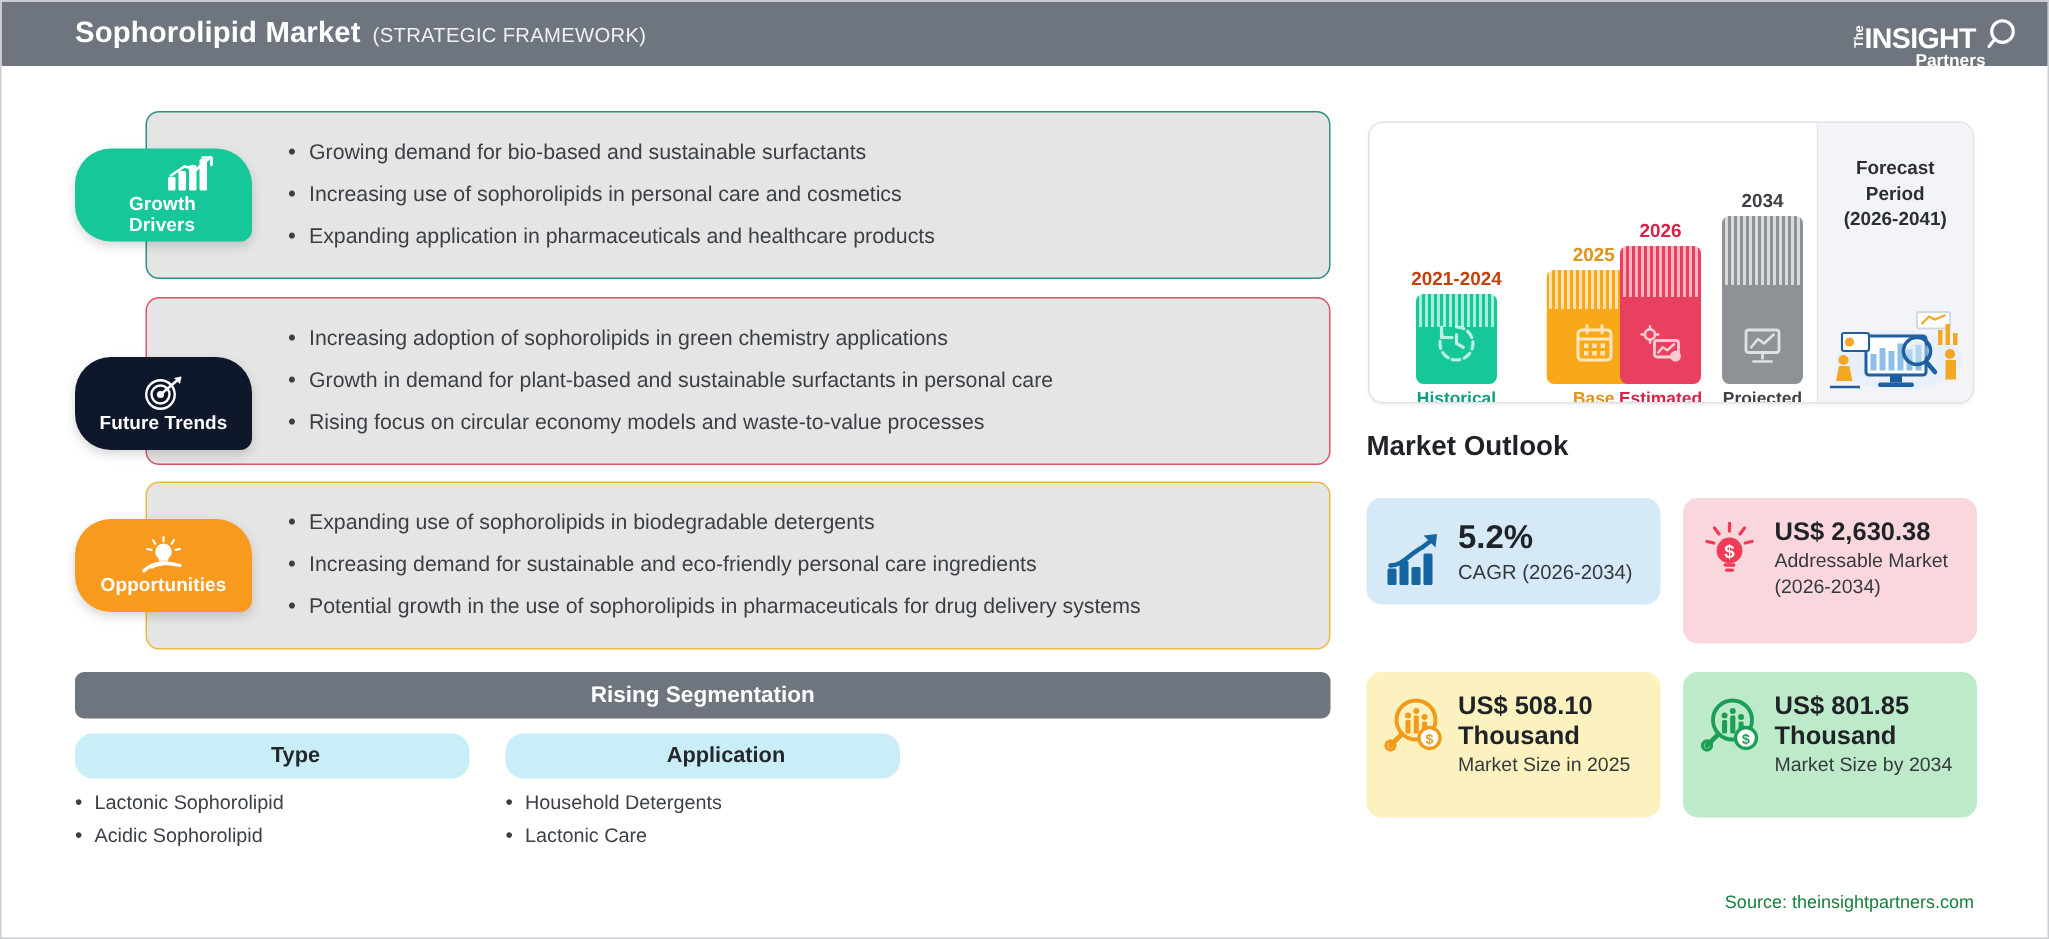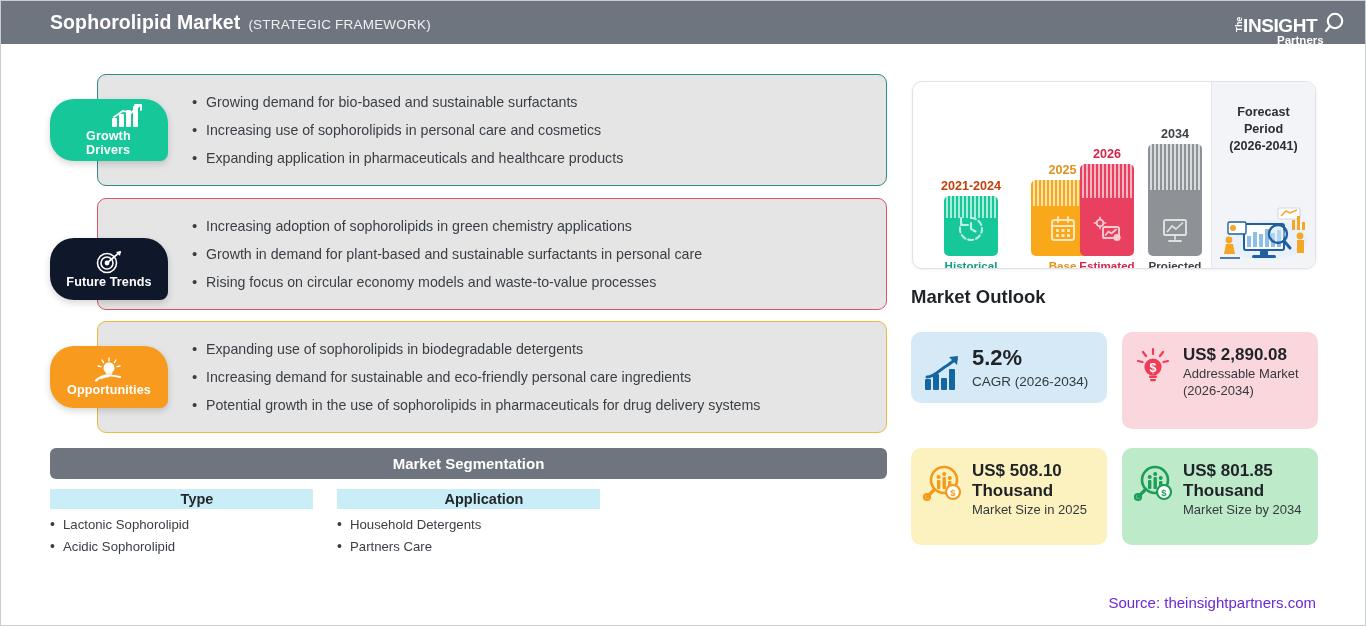--- a/index.html
+++ b/index.html
@@ -105,21 +105,21 @@
     width: 837px; height: 31px;
     background: #6e757e; border-radius: 6px;
     display: flex; align-items: center; justify-content: center;
     color: #fff; font-size: 15px; font-weight: bold;
   }
   .seg-cols { position: absolute; left: 49px; top: 431px; width: 837px; }
   .seg-col { position: absolute; top: 0; }
   .seg-col.c0 { left: 0px;   width: 263px; }
   .seg-col.c1 { left: 287px; width: 263px; }
   .seg-title {
-    height: 20px; background: #c9eef7; border-radius: 0;
+    height: 30px; background: #c9eef7; border-radius: 12px;
     display: flex; align-items: center; justify-content: center;
     font-size: 14.5px; font-weight: bold; color: #24282c; padding-left: 31px;
   }
   .seg-list { margin-top: 9px; }
   .seg-list li {
     list-style: none; position: relative;
     padding-left: 13px; margin-bottom: 7px;
     font-size: 13.2px; color: #3a3f45; line-height: 1.1;
     white-space: nowrap;
   }
@@ -195,21 +195,21 @@
   .ocard .oico { width: 40px; height: 40px; flex: 0 0 40px; margin-top: 2px; }
   .ocard.o0 .oico { margin-top: 8px; }
   .ocard .otext { flex: 1; min-width: 0; }
   .ocard .ovalue { font-size: 17px; font-weight: bold; color: #1f2327; line-height: 1.18; }
   .ocard.o0 .ovalue { font-size: 22px; }
   .ocard .olabel { font-size: 13px; color: #35393e; line-height: 1.3; margin-top: 1px; }
   .ocard.o0 .olabel { font-size: 13.5px; margin-top: 2px; }
 
   .source {
     position: absolute; right: 51px; top: 536px;
-    font-size: 15px; color: #6d28d9;
+    font-size: 12px; color: #15803d;
   }
 </style>
 </head>
 <body>
 
 <div class="page">
 
   <div class="header">
     <div class="header-title-wrap">
       <span class="header-title">Sophorolipid Market</span>
@@ -288,34 +288,34 @@
           </g>
           <path d="M16 5.5 a5.4 5.4 0 0 1 3.3 9.7 v1.6 h-6.6 v-1.6 A5.4 5.4 0 0 1 16 5.5z" fill="#fff"></path>
           <rect x="13.1" y="17.2" width="5.8" height="1.5" rx=".7" fill="#fff"></rect>
           <path d="M3 23.5 c4-4 9-5 13-5 c4 0 7 .6 11 1.5" stroke="#fff" stroke-width="2.2" fill="none" stroke-linecap="round"></path>
           <path d="M8 21.4 c2.5-1.5 5-2 7.5-2" stroke="#fff" stroke-width="1.6" fill="none" stroke-linecap="round"></path>
         </svg>
       </span>
       <span class="lbl">Opportunities</span>
     </div>
 
-    <div class="seg-head">Market Segmentation</div>
+    <div class="seg-head">Rising Segmentation</div>
     <div class="seg-cols">
       <div class="seg-col c0">
         <div class="seg-title">Type</div>
         <ul class="seg-list">
           <li>Lactonic Sophorolipid</li>
           <li>Acidic Sophorolipid</li>
         </ul>
       </div>
       <div class="seg-col c1">
         <div class="seg-title">Application</div>
         <ul class="seg-list">
           <li>Household Detergents</li>
-          <li>Partners Care</li>
+          <li>Lactonic Care</li>
         </ul>
       </div>
     </div>
   </div>
 
   <div class="right-col">
 
     <div class="forecast-card">
       <div class="fc-inner" id="bars-host">
 
@@ -470,21 +470,21 @@
             <line x1="5" y1="14" x2="9.5" y2="15"></line>
             <line x1="35" y1="14" x2="30.5" y2="15"></line>
           </g>
           <circle cx="20" cy="20" r="8.6" fill="#ef3b55"></circle>
           <rect x="16" y="28.5" width="8" height="2.4" rx="1.2" fill="#ef3b55"></rect>
           <rect x="17" y="32" width="6" height="2.2" rx="1.1" fill="#ef3b55"></rect>
           <text x="20" y="25" fill="#ffffff" font-family="Liberation Sans, sans-serif" font-size="12.5" font-weight="bold" text-anchor="middle">$</text>
         </svg>
       </span>
       <span class="otext">
-        <span class="ovalue" style="display:block;">US$ 2,890.08</span>
+        <span class="ovalue" style="display:block;">US$ 2,630.38</span>
         <span class="olabel" style="display:block;">Addressable Market (2026-2034)</span>
       </span>
     </div>
 
     <div class="ocard o2">
       <span class="oico">
         <svg viewBox="0 0 40 40" width="40" height="40">
           <circle cx="22" cy="17" r="13" fill="none" stroke="#f49a1b" stroke-width="2.6"></circle>
           <line x1="12.5" y1="26.5" x2="5" y2="34" stroke="#f49a1b" stroke-width="3.2" stroke-linecap="round"></line>
           <circle cx="5" cy="34" r="3" fill="none" stroke="#f49a1b" stroke-width="2.2"></circle>

